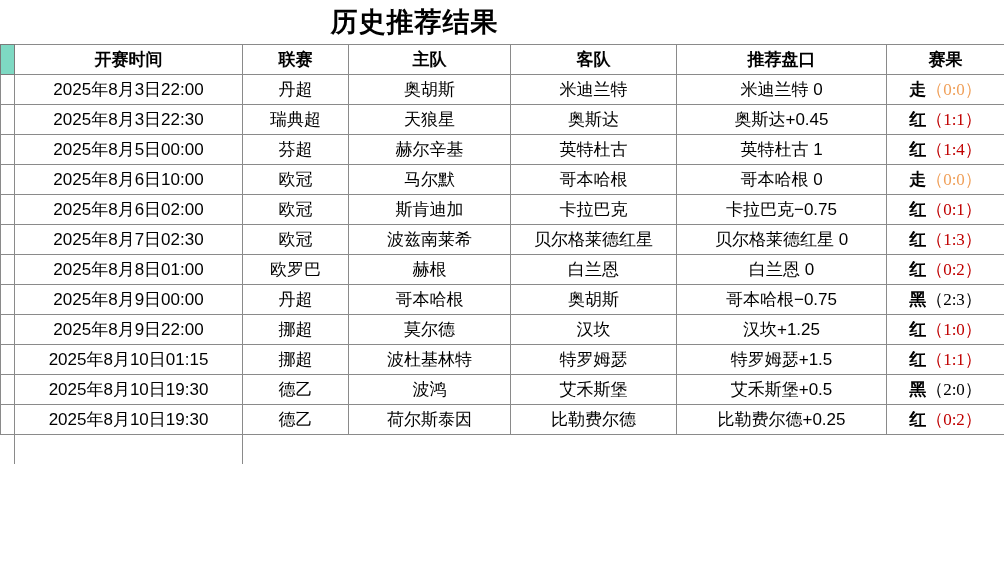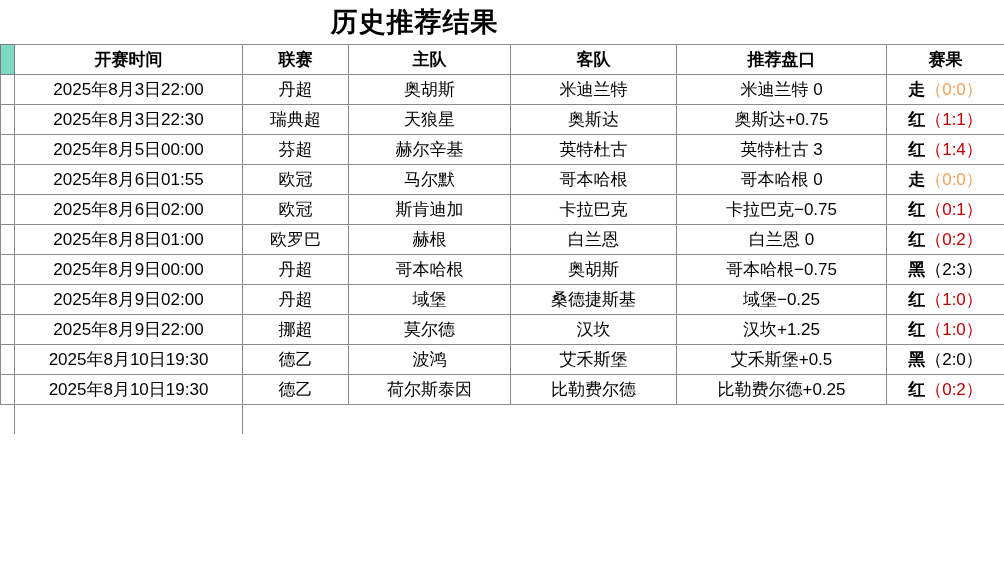--- a/index.html
+++ b/index.html
@@ -77,21 +77,21 @@
   td.time {
     font-size: 16.5px;
   }
   td.result {
     font-size: 17px;
     font-weight: bold;
   }
   .res-zou { color: #f0a05a; }
   .res-hong { color: #c00000; }
   .res-hei { color: #000000; font-weight: normal; }
-  .res-score { font-weight: normal; }
+  .res-score { font-weight: normal; font-family: Liberation Serif, serif; }
   .res-hong .res-score { color: #c00000; }
   .res-zou .res-score { color: #f0a05a; }
   tr.filler td {
     height: 29px;
     border-left: none;
     border-right: none;
     border-top: 1px solid #8a8a8a;
     border-bottom: none;
   }
   tr.filler td.spacer {
@@ -141,88 +141,97 @@
           <td>米迪兰特</td>
           <td>米迪兰特 0</td>
           <td class="result res-zou"><span>走</span><span class="res-score">（0:0）</span></td>
         </tr>
         <tr>
           <td class="spacer"></td>
           <td class="time">2025年8月3日22:30</td>
           <td>瑞典超</td>
           <td>天狼星</td>
           <td>奥斯达</td>
-          <td>奥斯达+0.75</td>
+          <td>奥斯达+0.45</td>
           <td class="result res-hong"><span>红</span><span class="res-score">（1:1）</span></td>
         </tr>
         <tr>
           <td class="spacer"></td>
           <td class="time">2025年8月5日00:00</td>
           <td>芬超</td>
           <td>赫尔辛基</td>
           <td>英特杜古</td>
-          <td>英特杜古 3</td>
+          <td>英特杜古 1</td>
           <td class="result res-hong"><span>红</span><span class="res-score">（1:4）</span></td>
         </tr>
         <tr>
           <td class="spacer"></td>
-          <td class="time">2025年8月6日01:55</td>
+          <td class="time">2025年8月6日10:00</td>
           <td>欧冠</td>
           <td>马尔默</td>
           <td>哥本哈根</td>
           <td>哥本哈根 0</td>
           <td class="result res-zou"><span>走</span><span class="res-score">（0:0）</span></td>
         </tr>
         <tr>
           <td class="spacer"></td>
           <td class="time">2025年8月6日02:00</td>
           <td>欧冠</td>
           <td>斯肯迪加</td>
           <td>卡拉巴克</td>
           <td>卡拉巴克−0.75</td>
           <td class="result res-hong"><span>红</span><span class="res-score">（0:1）</span></td>
         </tr>
         <tr>
           <td class="spacer"></td>
+          <td class="time">2025年8月7日02:30</td>
+          <td>欧冠</td>
+          <td>波兹南莱希</td>
+          <td>贝尔格莱德红星</td>
+          <td>贝尔格莱德红星 0</td>
+          <td class="result res-hong"><span>红</span><span class="res-score">（1:3）</span></td>
+        </tr>
+        <tr>
+          <td class="spacer"></td>
           <td class="time">2025年8月8日01:00</td>
           <td>欧罗巴</td>
           <td>赫根</td>
           <td>白兰恩</td>
           <td>白兰恩 0</td>
           <td class="result res-hong"><span>红</span><span class="res-score">（0:2）</span></td>
         </tr>
         <tr>
           <td class="spacer"></td>
           <td class="time">2025年8月9日00:00</td>
           <td>丹超</td>
           <td>哥本哈根</td>
           <td>奥胡斯</td>
           <td>哥本哈根−0.75</td>
           <td class="result res-hei"><span>黑</span><span class="res-score">（2:3）</span></td>
         </tr>
         <tr>
           <td class="spacer"></td>
-          <td class="time">2025年8月9日02:00</td>
-          <td>丹超</td>
-          <td>域堡</td>
-          <td>桑德捷斯基</td>
-          <td>域堡−0.25</td>
-          <td class="result res-hong"><span>红</span><span class="res-score">（1:0）</span></td>
-        </tr>
-        <tr>
-          <td class="spacer"></td>
           <td class="time">2025年8月9日22:00</td>
           <td>挪超</td>
           <td>莫尔德</td>
           <td>汉坎</td>
           <td>汉坎+1.25</td>
           <td class="result res-hong"><span>红</span><span class="res-score">（1:0）</span></td>
         </tr>
         <tr>
           <td class="spacer"></td>
+          <td class="time">2025年8月10日01:15</td>
+          <td>挪超</td>
+          <td>波杜基林特</td>
+          <td>特罗姆瑟</td>
+          <td>特罗姆瑟+1.5</td>
+          <td class="result res-hong"><span>红</span><span class="res-score">（1:1）</span></td>
+        </tr>
+        <tr>
+          <td class="spacer"></td>
           <td class="time">2025年8月10日19:30</td>
           <td>德乙</td>
           <td>波鸿</td>
           <td>艾禾斯堡</td>
           <td>艾禾斯堡+0.5</td>
           <td class="result res-hei"><span>黑</span><span class="res-score">（2:0）</span></td>
         </tr>
         <tr>
           <td class="spacer"></td>
           <td class="time">2025年8月10日19:30</td>

